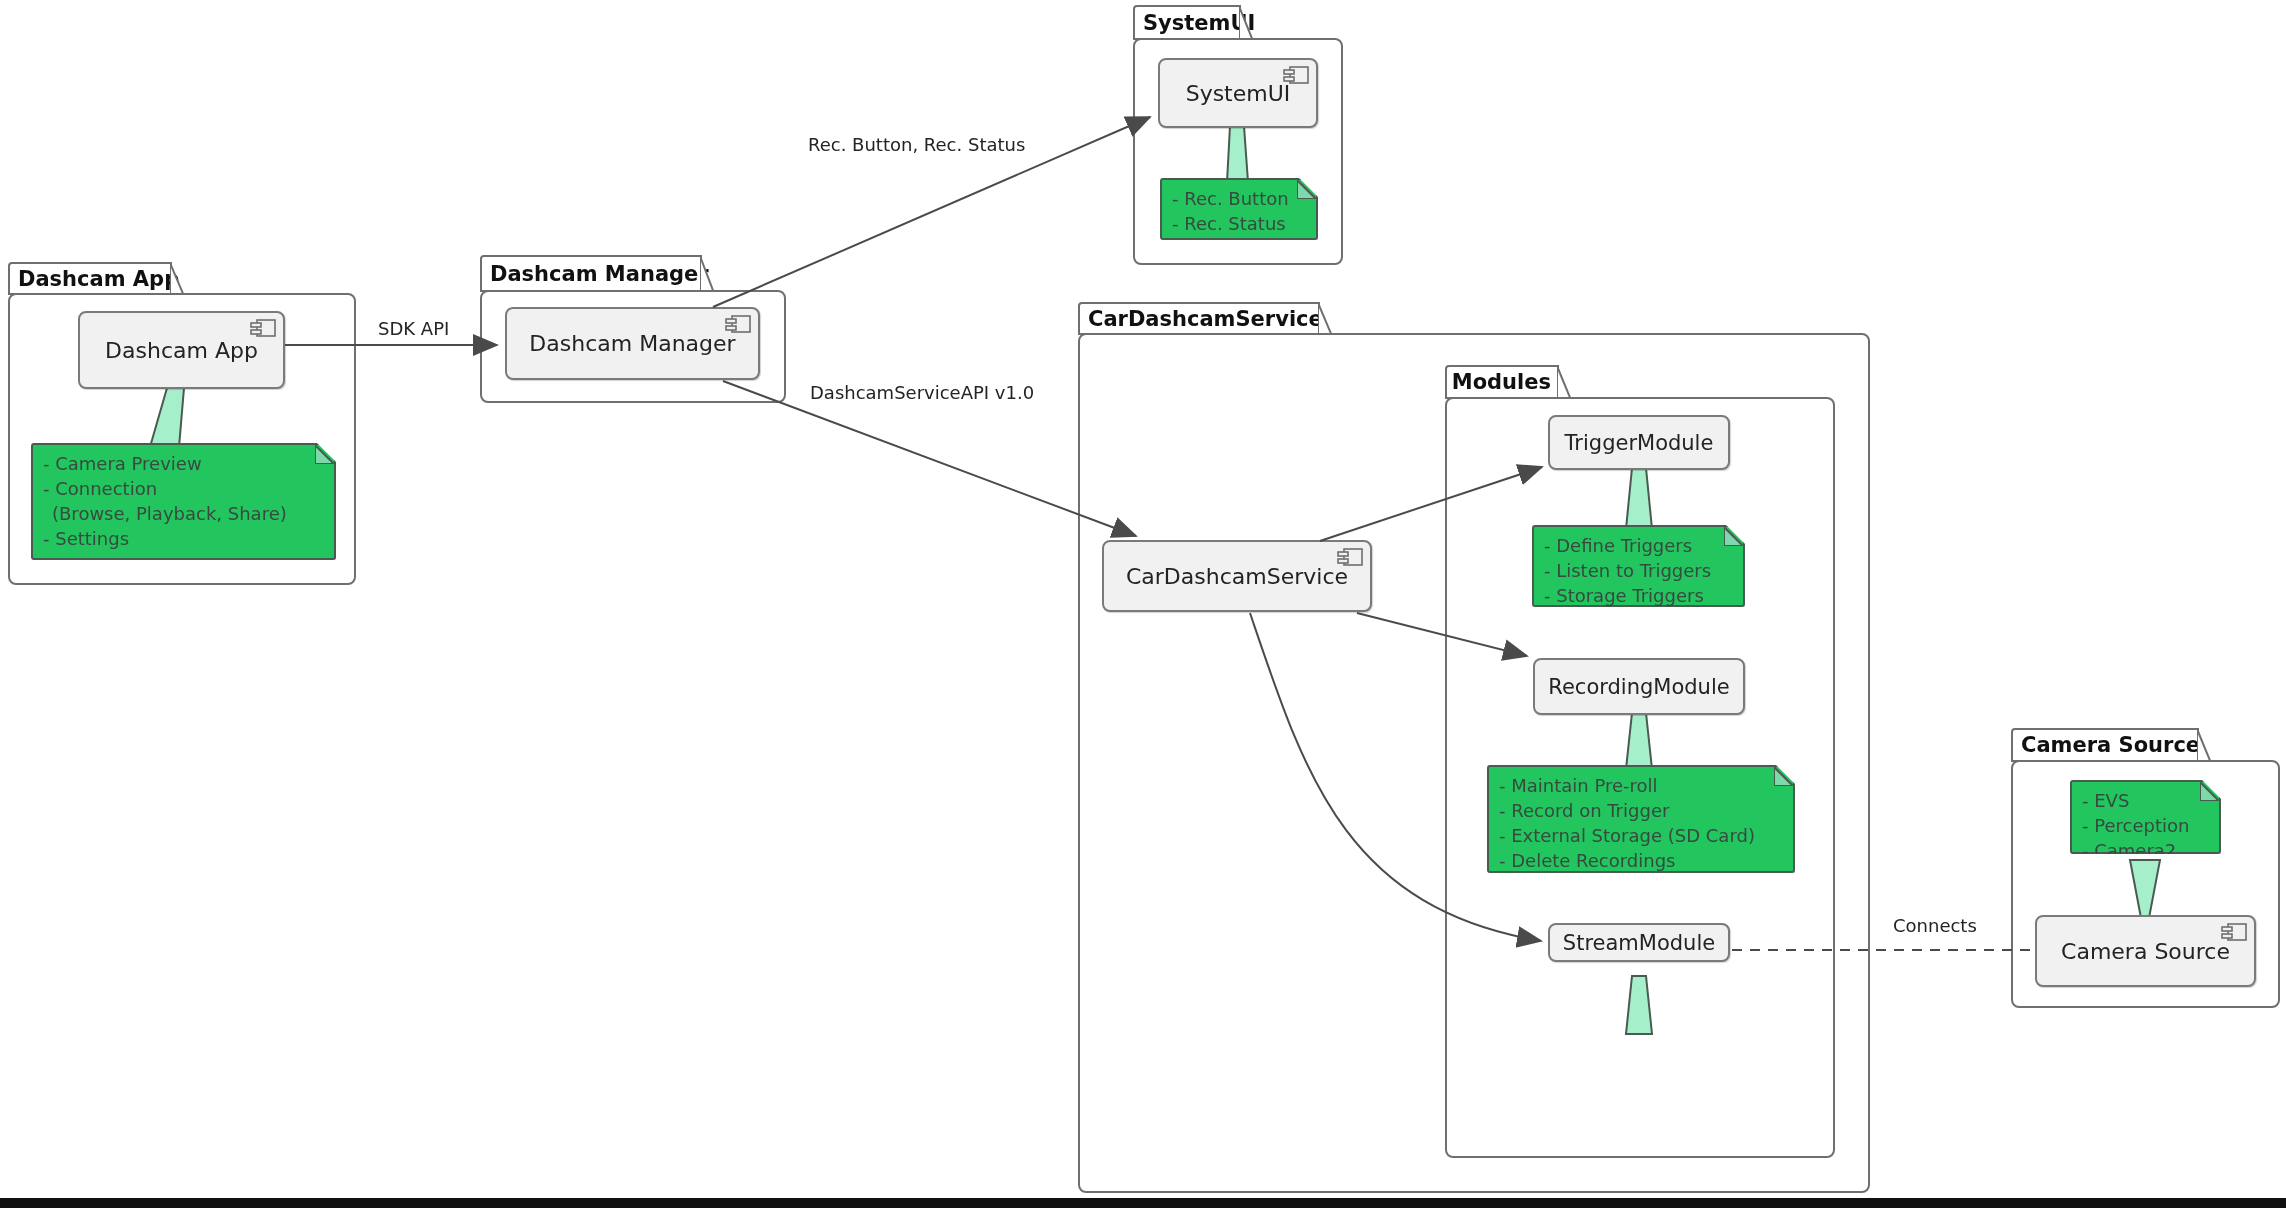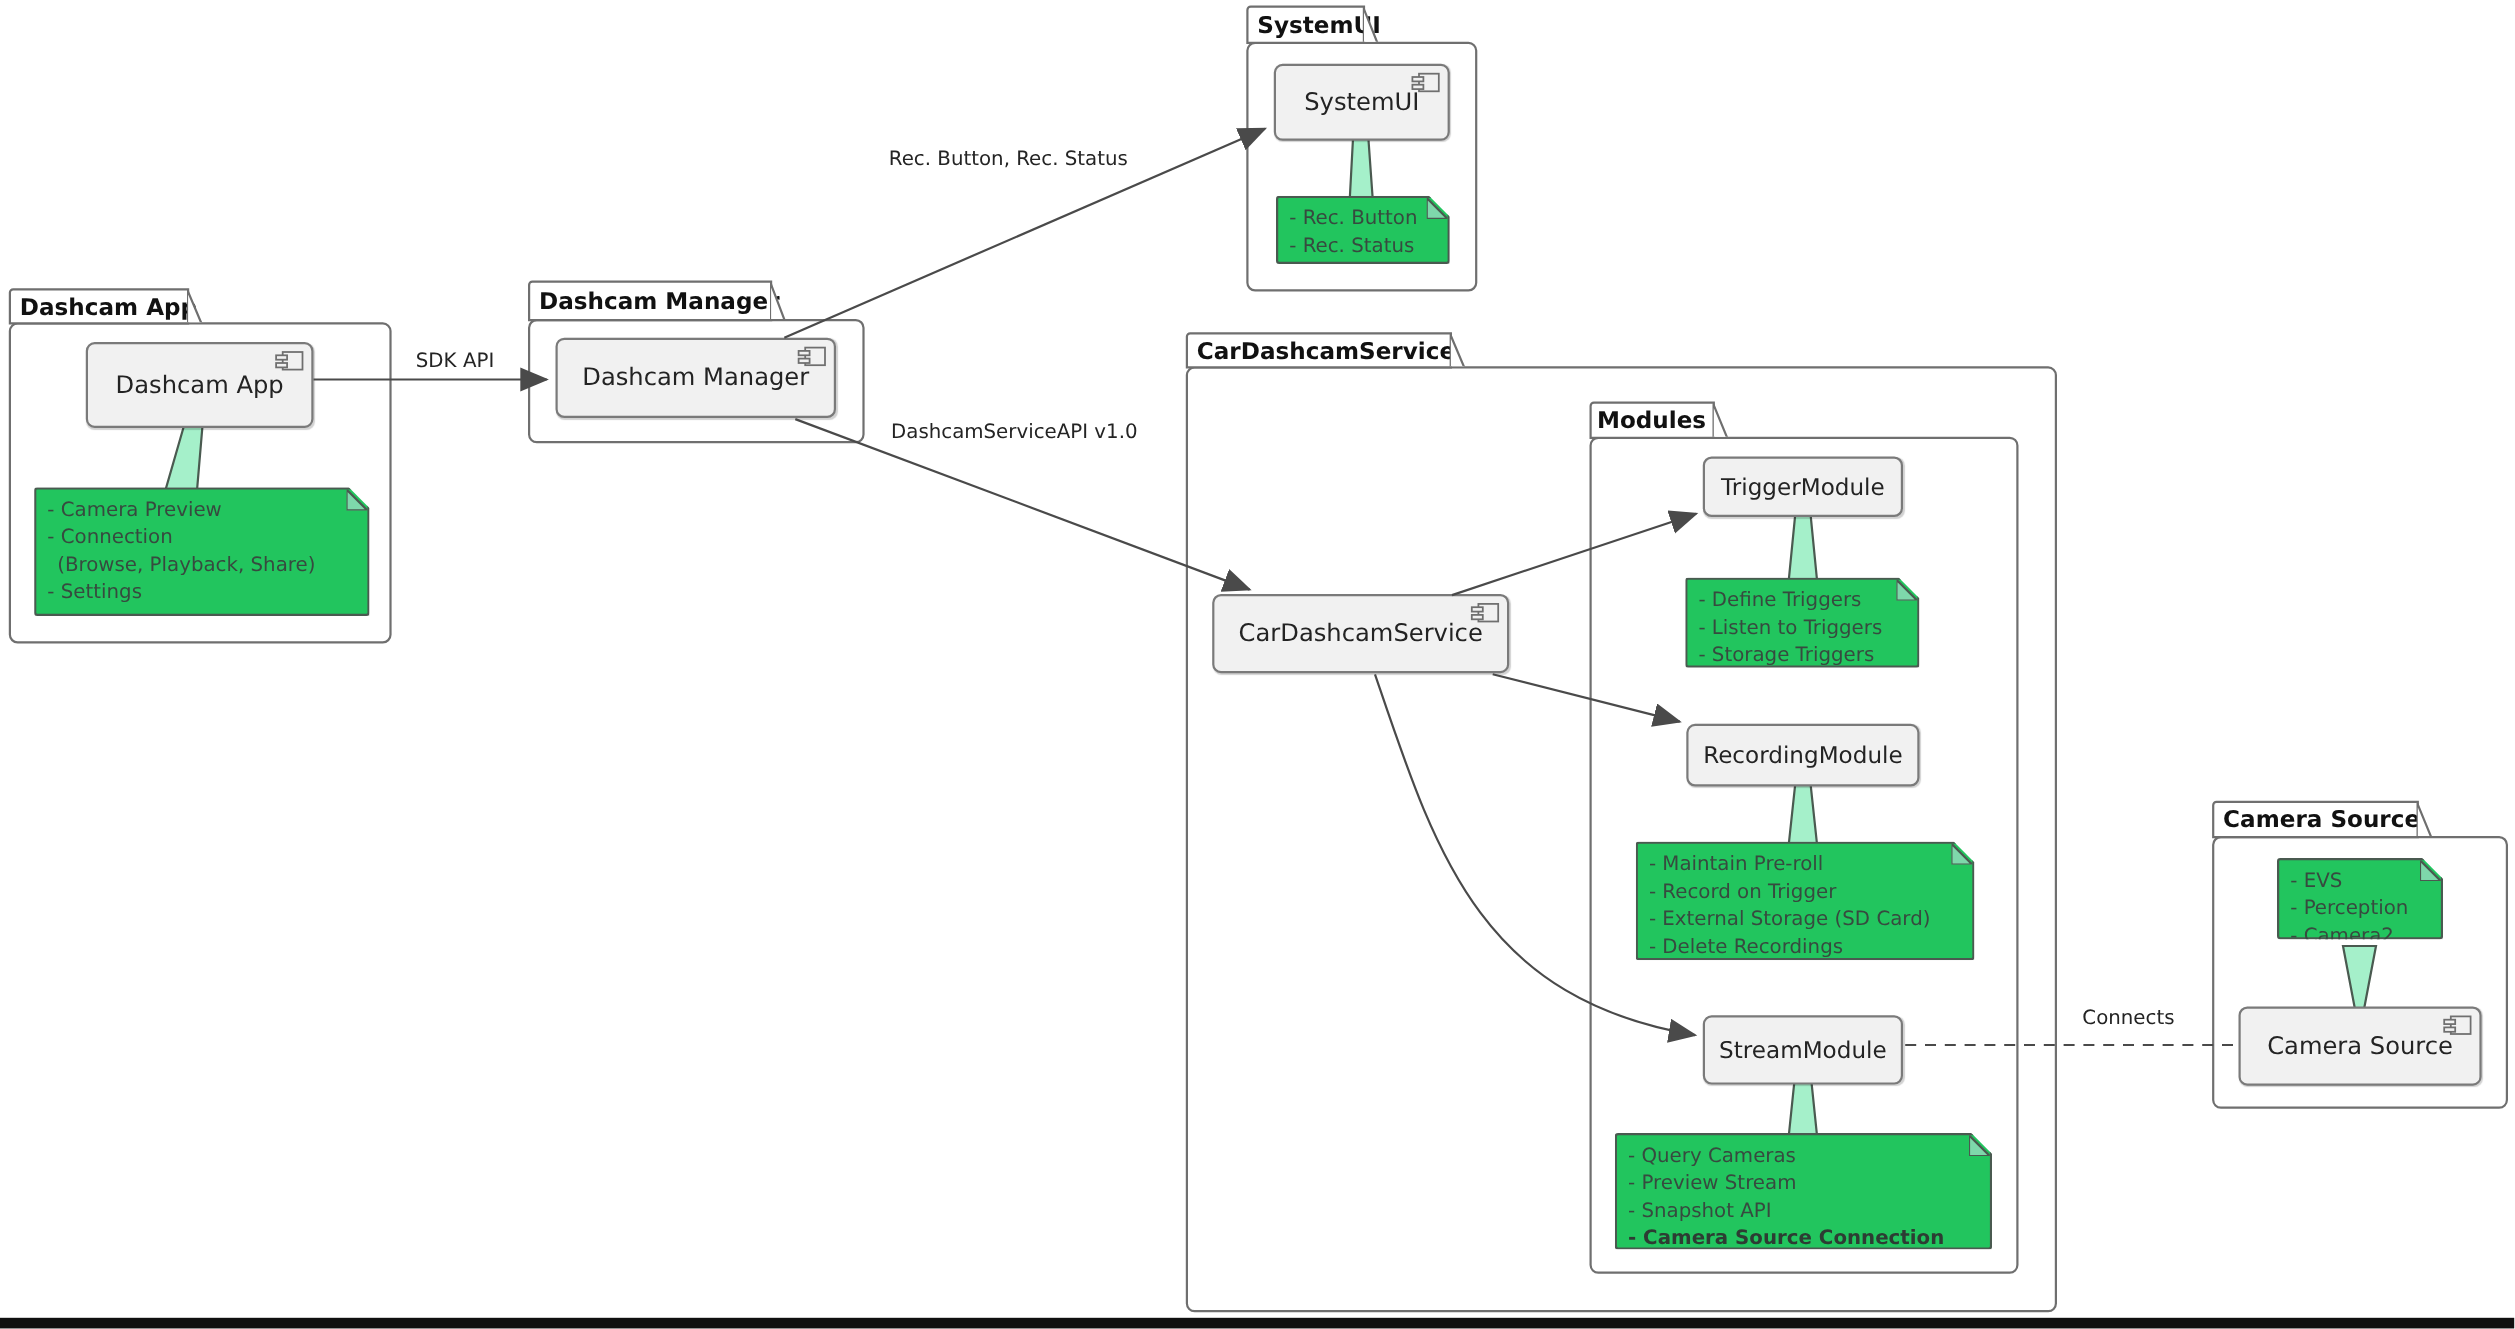--- a/index.html
+++ b/index.html
@@ -114,21 +114,21 @@
         <rect x="2" y="12" width="10" height="4" fill="#f1f1f1" stroke="#6f6f6f" stroke-width="1.6"></rect>
       </svg>
     <span>CarDashcamService</span>
   </div>
   <div class="comp" style="left:1548px;top:415px;width:182px;height:55px;font-size:21px;">
     <span>TriggerModule</span>
   </div>
   <div class="comp" style="left:1533px;top:658px;width:212px;height:57px;font-size:21px;">
     <span>RecordingModule</span>
   </div>
-  <div class="comp" style="left:1548px;top:923px;width:182px;height:63px;font-size:21px;">
+  <div class="comp" style="left:1548px;top:923px;width:182px;height:39px;font-size:21px;">
     <span>StreamModule</span>
   </div>
   <div class="comp" style="left:2035px;top:915px;width:221px;height:72px;">
     <svg class="cicon" width="28" height="22" viewBox="0 0 28 22">
         <rect x="8" y="2" width="18" height="16" fill="#f1f1f1" stroke="#6f6f6f" stroke-width="1.6"></rect>
         <rect x="2" y="5" width="10" height="4" fill="#f1f1f1" stroke="#6f6f6f" stroke-width="1.6"></rect>
         <rect x="2" y="12" width="10" height="4" fill="#f1f1f1" stroke="#6f6f6f" stroke-width="1.6"></rect>
       </svg>
     <span>Camera Source</span>
   </div>
@@ -158,29 +158,20 @@
     <div>- Storage Triggers</div>
   </div>
   <div class="note" style="left:1487px;top:765px;width:308px;height:108px;">
     <svg class="fold" width="19" height="19">
         <path d="M0,0 L19,19 L0,19 Z" fill="#7ed8ab" stroke="#4a5a50" stroke-width="2"></path>
       </svg>
     <div>- Maintain Pre-roll</div>
     <div>- Record on Trigger</div>
     <div>- External Storage (SD Card)</div>
     <div>- Delete Recordings</div>
-  </div>
-  <div class="note" style="left:1468px;top:1030px;width:343px;height:106px;">
-    <svg class="fold" width="19" height="19">
-        <path d="M0,0 L19,19 L0,19 Z" fill="#7ed8ab" stroke="#4a5a50" stroke-width="2"></path>
-      </svg>
-    <div>- Query Cameras</div>
-    <div>- Preview Stream</div>
-    <div>- Snapshot API</div>
-    <div class="bold">- Camera Source Connection</div>
   </div>
   <div class="note" style="left:2070px;top:780px;width:151px;height:74px;">
     <svg class="fold" width="19" height="19">
         <path d="M0,0 L19,19 L0,19 Z" fill="#7ed8ab" stroke="#4a5a50" stroke-width="2"></path>
       </svg>
     <div>- EVS</div>
     <div>- Perception</div>
     <div>- Camera2</div>
   </div>
 

